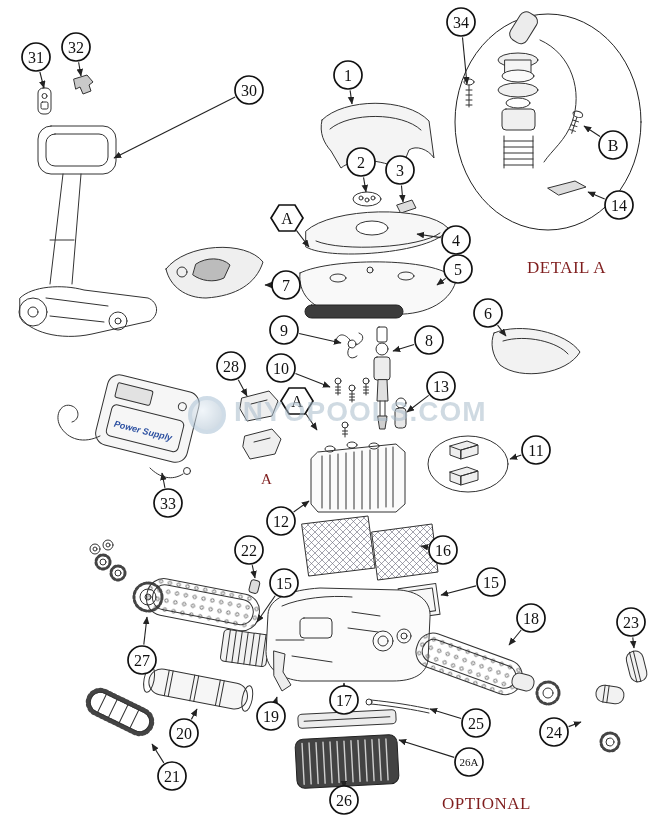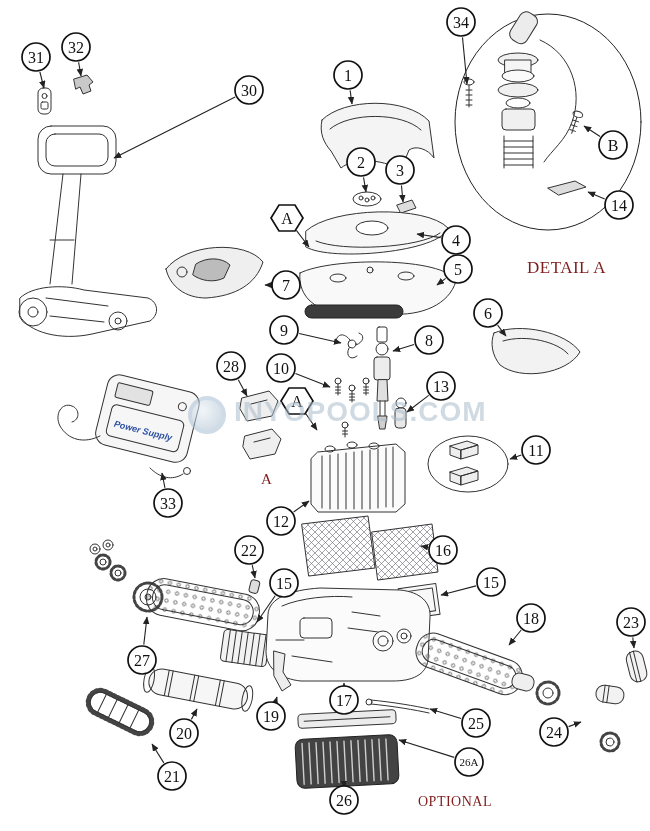--- a/index.html
+++ b/index.html
@@ -12,21 +12,21 @@
   .bristle{stroke:#444;stroke-width:5;stroke-dasharray:1.5 3;fill:none}
   .ps-text{font:italic bold 9px "Liberation Sans",sans-serif;fill:#2b4fa0;stroke:none}
   
   .callout-shape{fill:#fff;stroke:#111;stroke-width:1.7}
   .callout-text{font:16px "Liberation Serif",serif;fill:#111;text-anchor:middle}
   .callout-text.small{font-size:11px}
   .leader{stroke:#222;stroke-width:1.1;fill:none}
   
   .label{position:absolute;color:#7f1d1d;white-space:nowrap}
   #detail-a-label{left:527px;top:258px;font-size:17px;letter-spacing:.5px}
-  #optional-label{left:418px;top:794px;font-size:14px;letter-spacing:.5px}
+  #optional-label{left:442px;top:794px;font-size:17px;letter-spacing:.5px}
   #section-a-label{left:261px;top:471px;font-size:15px}
   
   .watermark{position:absolute;left:188px;top:396px;display:flex;align-items:flex-start;gap:8px;
              opacity:.55;pointer-events:none}
   .wm-logo{width:38px;height:38px;border-radius:50%;box-sizing:border-box;border:4px solid #a8c0d4;
            background:radial-gradient(circle at 35% 35%, #e7f0f7, #9db3c6)}
   .wm-text{font-family:"Liberation Sans",sans-serif;font-weight:bold;font-size:28px;
            letter-spacing:1px;color:#a9bccb}
 </style>
 </head>

